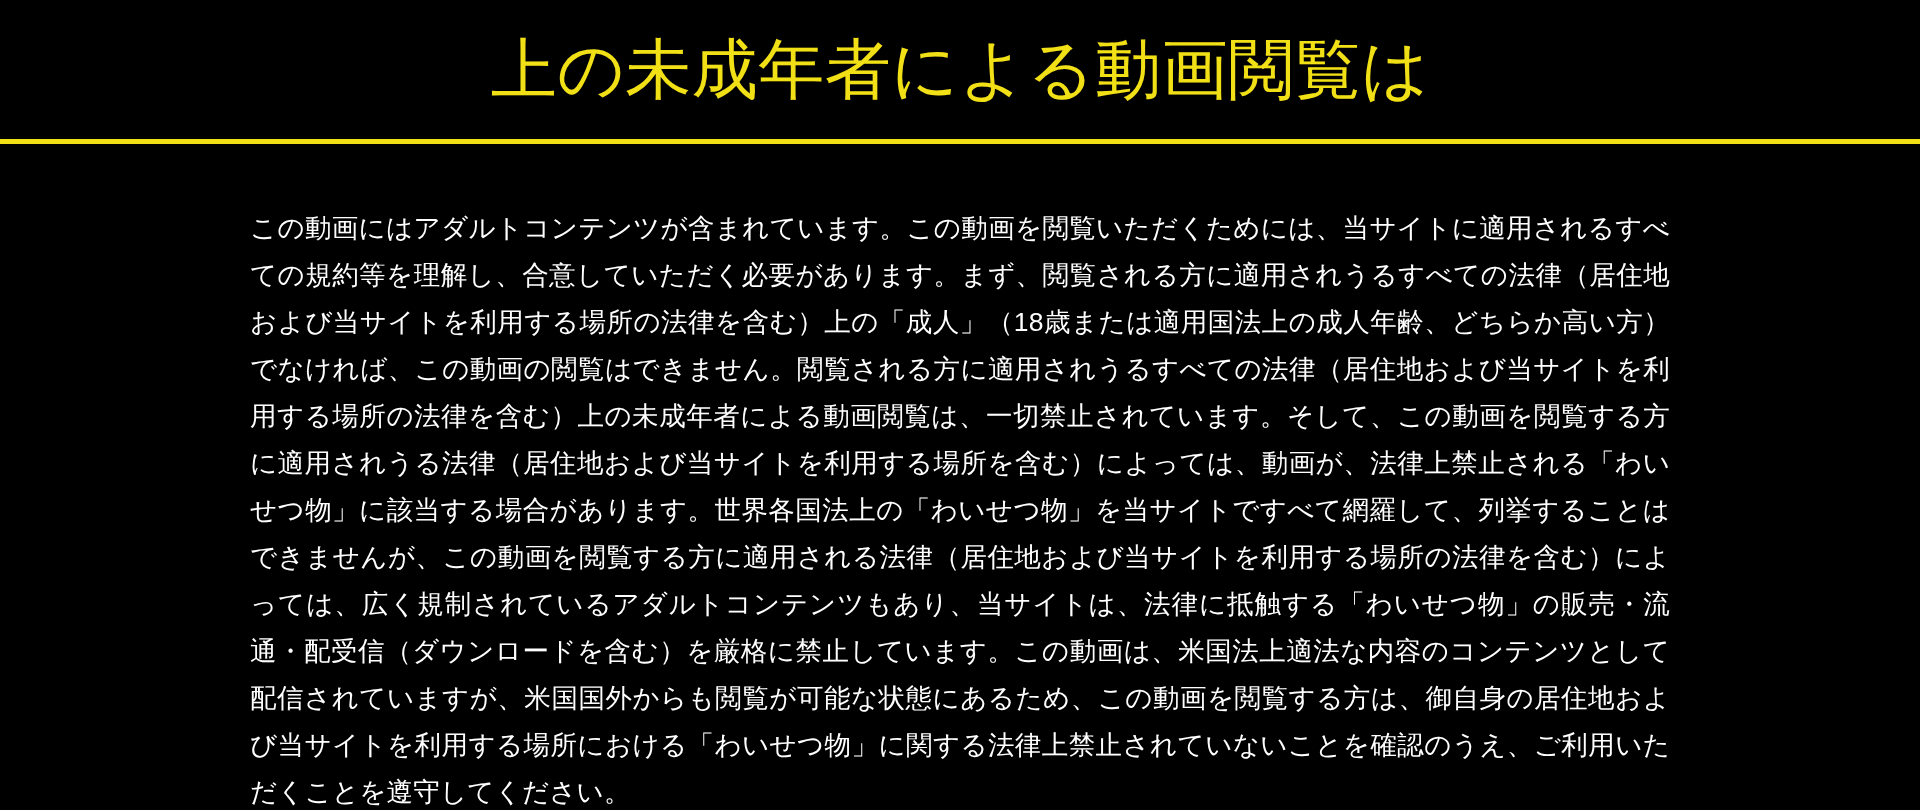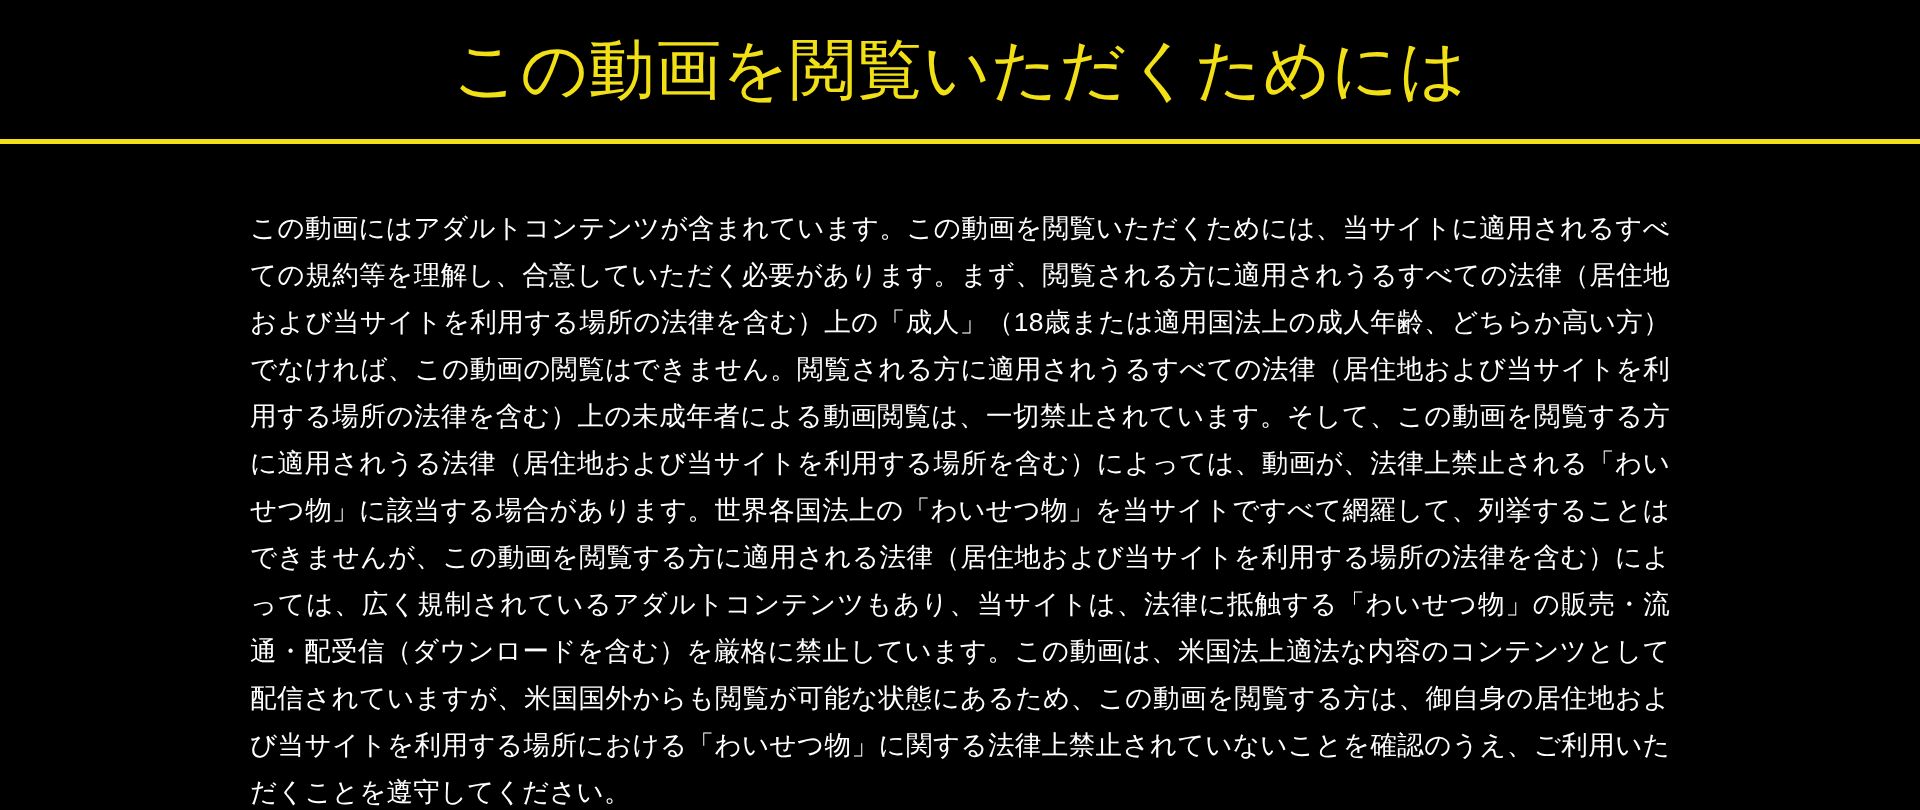--- a/index.html
+++ b/index.html
@@ -60,21 +60,21 @@
     white-space: pre-wrap;
     word-break: break-all;
   }
 </style>
 </head>
 <body>
 
 <div class="page">
 
   <div class="header">
-    <h1 class="header-title">この動画を閲覧いただくためには</h1>
+    <h1 class="header-title">上の未成年者による動画閲覧は</h1>
   </div>
 
   <div class="rule"></div>
 
   <div class="content">
     <p class="body-text">この動画にはアダルトコンテンツが含まれています。この動画を閲覧いただくためには、当サイトに適用されるすべての規約等を理解し、合意していただく必要があります。まず、閲覧される方に適用されうるすべての法律（居住地および当サイトを利用する場所の法律を含む）上の「成人」（18歳または適用国法上の成人年齢、どちらか高い方）でなければ、この動画の閲覧はできません。閲覧される方に適用されうるすべての法律（居住地および当サイトを利用する場所の法律を含む）上の未成年者による動画閲覧は、一切禁止されています。そして、この動画を閲覧する方に適用されうる法律（居住地および当サイトを利用する場所を含む）によっては、動画が、法律上禁止される「わいせつ物」に該当する場合があります。世界各国法上の「わいせつ物」を当サイトですべて網羅して、列挙することはできませんが、この動画を閲覧する方に適用される法律（居住地および当サイトを利用する場所の法律を含む）によっては、広く規制されているアダルトコンテンツもあり、当サイトは、法律に抵触する「わいせつ物」の販売・流通・配受信（ダウンロードを含む）を厳格に禁止しています。この動画は、米国法上適法な内容のコンテンツとして配信されていますが、米国国外からも閲覧が可能な状態にあるため、この動画を閲覧する方は、御自身の居住地および当サイトを利用する場所における「わいせつ物」に関する法律上禁止されていないことを確認のうえ、ご利用いただくことを遵守してください。</p>
   </div>
 
 </div>
 

